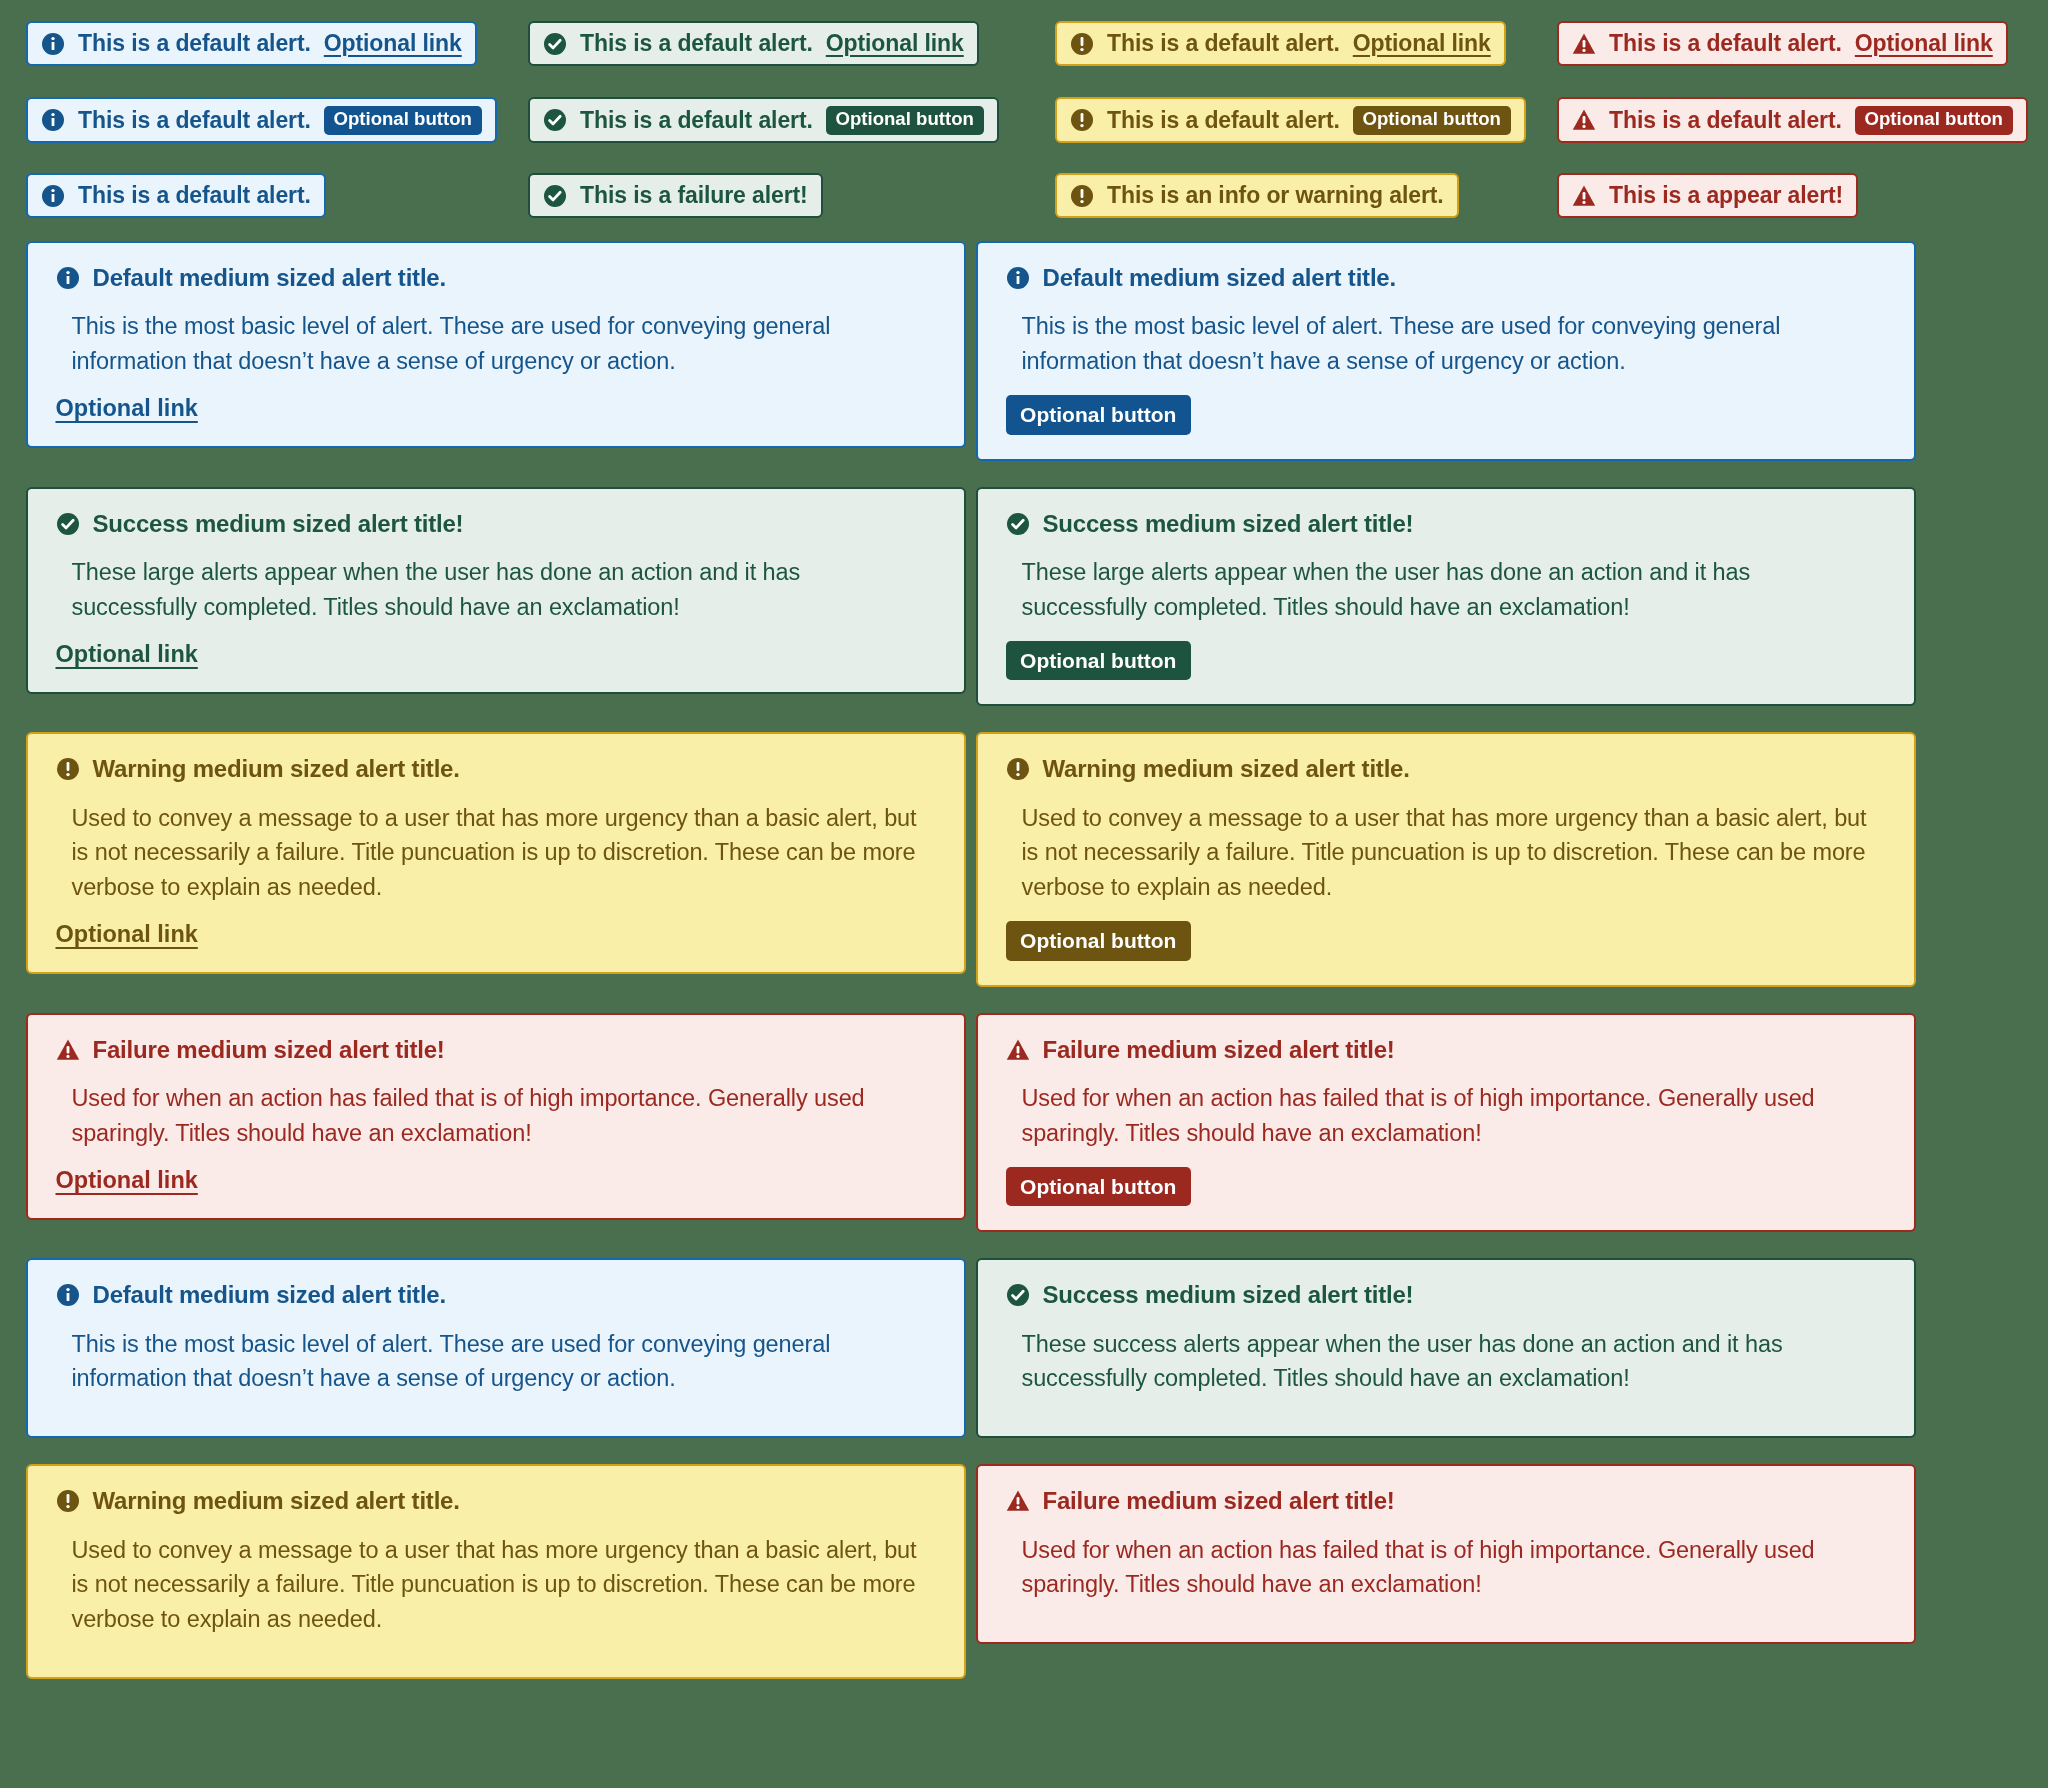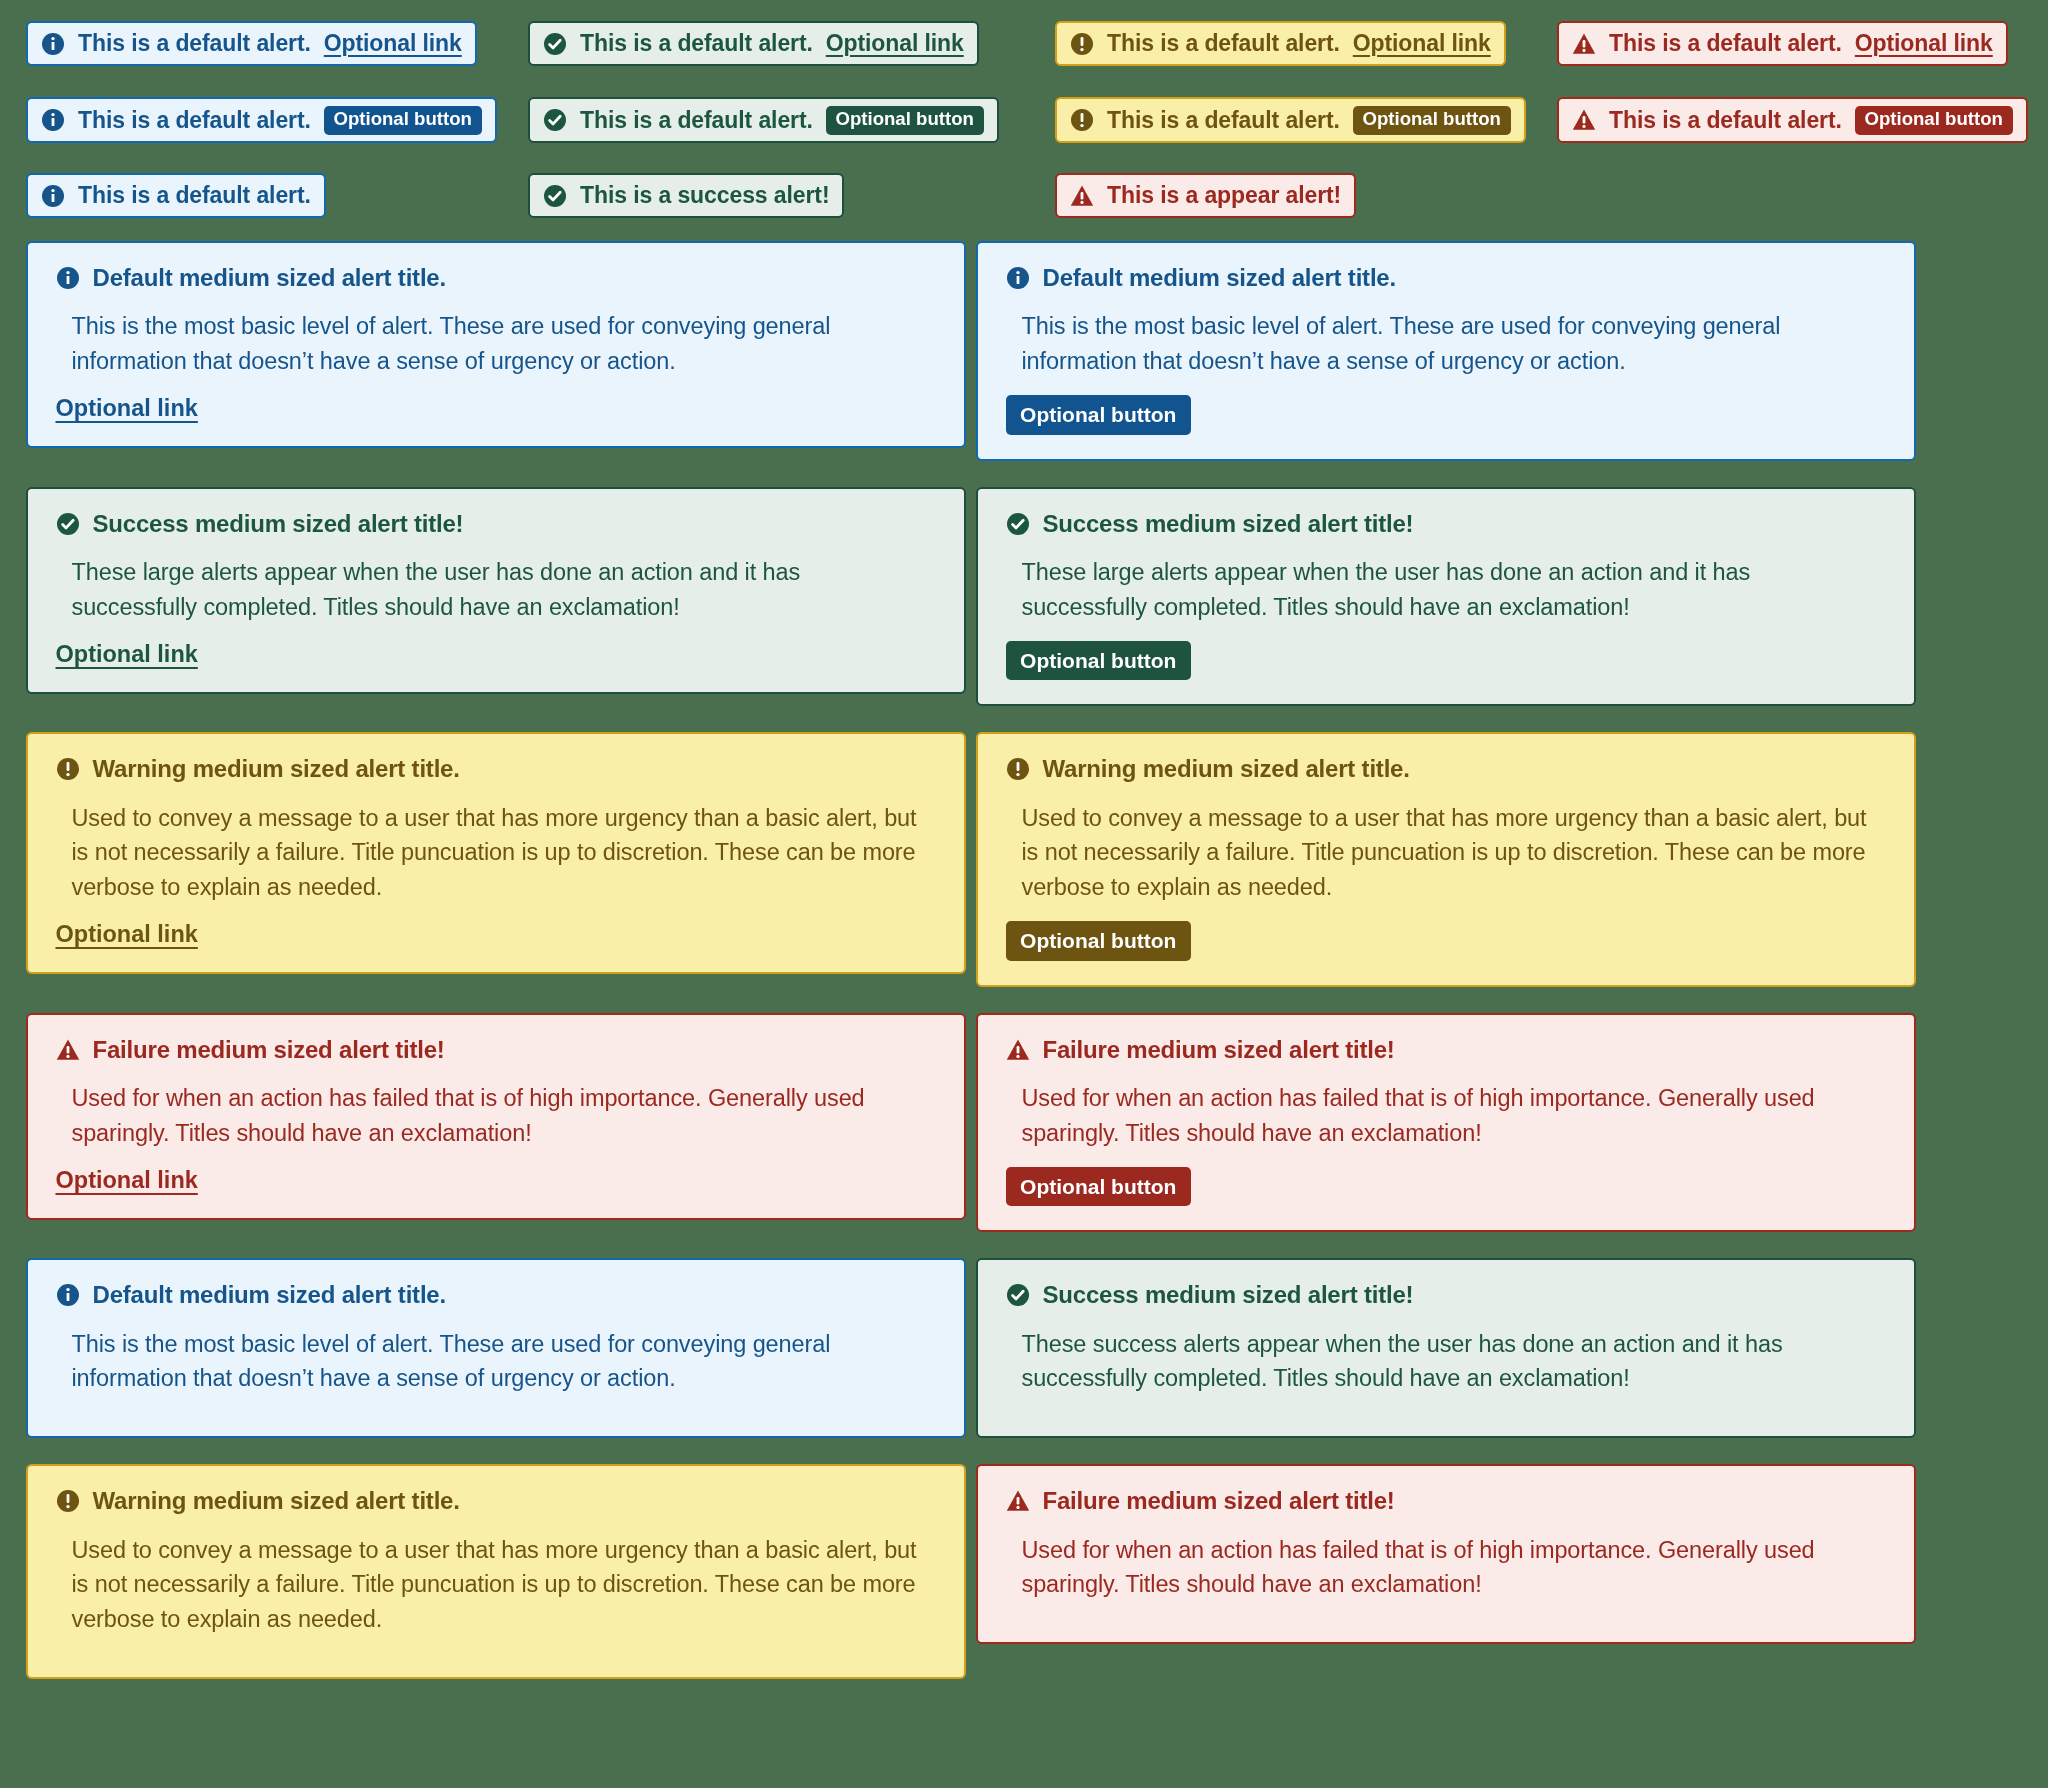--- a/index.html
+++ b/index.html
@@ -272,21 +272,33 @@
         </div>
       </div>
       <div class="small-cell">
         <div class="alert-small v-success">
           <span class="ico">
             <svg width="24" height="24" viewBox="0 0 24 24">
               <circle cx="12" cy="12" r="11" fill="currentColor"></circle>
               <path d="M6.6 12.4l3.5 3.5 7.1-7.6" fill="none" stroke="#fff" stroke-width="2.8" stroke-linecap="round" stroke-linejoin="round"></path>
             </svg>
           </span>
-          <span class="msg">This is a success alert!</span>
+          <span class="msg">This is a failure alert!</span>
+        </div>
+      </div>
+      <div class="small-cell">
+        <div class="alert-small v-warning">
+          <span class="ico">
+            <svg width="24" height="24" viewBox="0 0 24 24">
+              <circle cx="12" cy="12" r="11" fill="currentColor"></circle>
+              <rect x="10.6" y="5" width="2.8" height="9" rx="1.2" fill="#fff"></rect>
+              <circle cx="12" cy="17.6" r="1.7" fill="#fff"></circle>
+            </svg>
+          </span>
+          <span class="msg">This is an info or warning alert.</span>
         </div>
       </div>
       <div class="small-cell">
         <div class="alert-small v-failure">
           <span class="ico">
             <svg width="24" height="24" viewBox="0 0 24 24">
               <path d="M12 1.6L23.2 21.8H0.8z" fill="currentColor"></path>
               <rect x="10.6" y="8" width="2.8" height="7.4" rx="1.2" fill="#fff"></rect>
               <circle cx="12" cy="18.4" r="1.6" fill="#fff"></circle>
             </svg>

